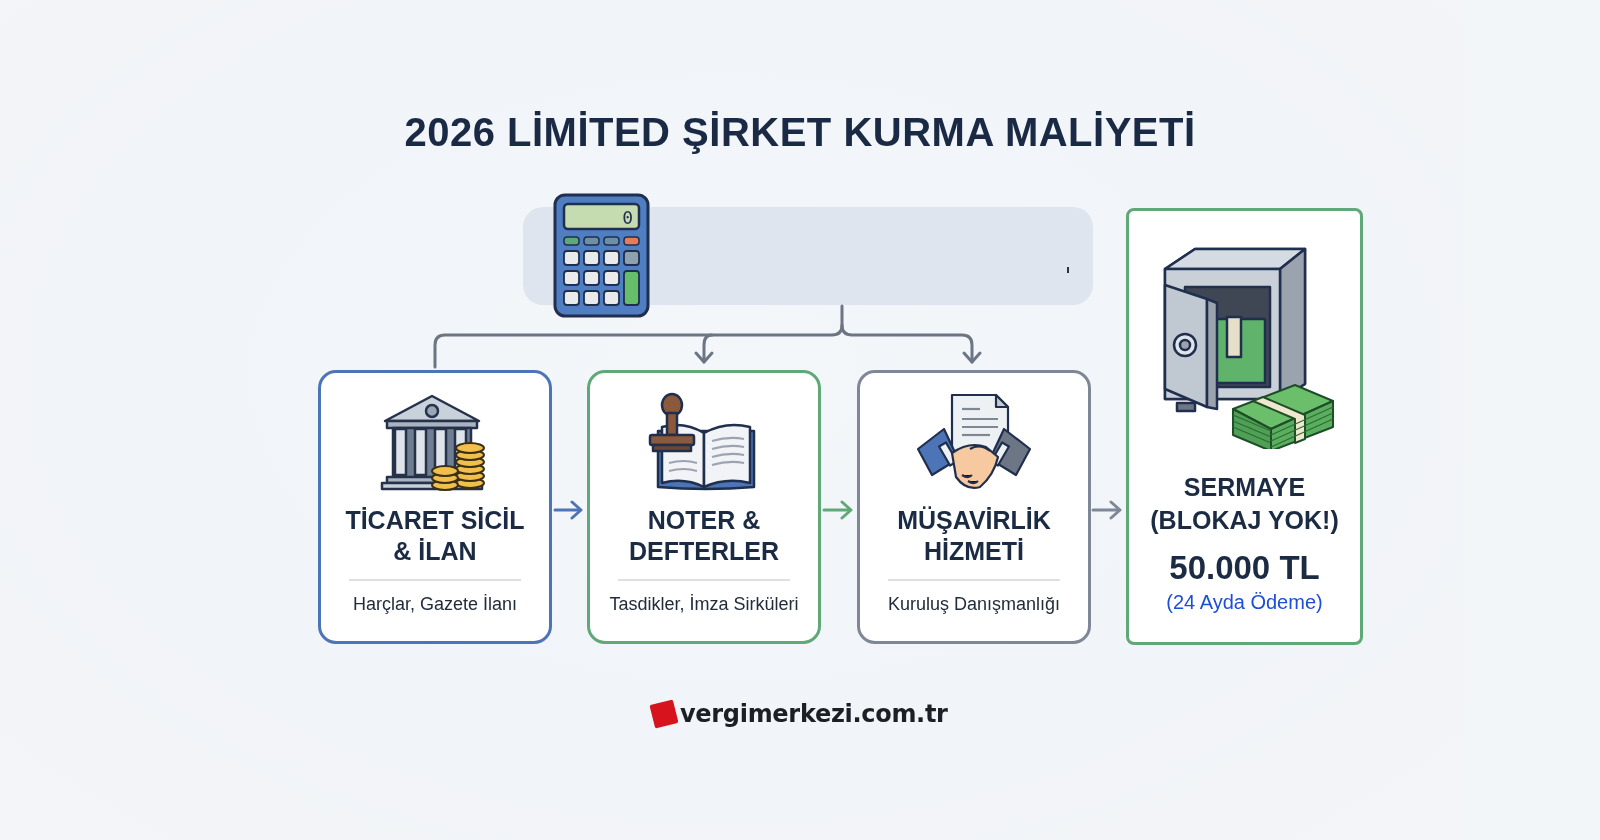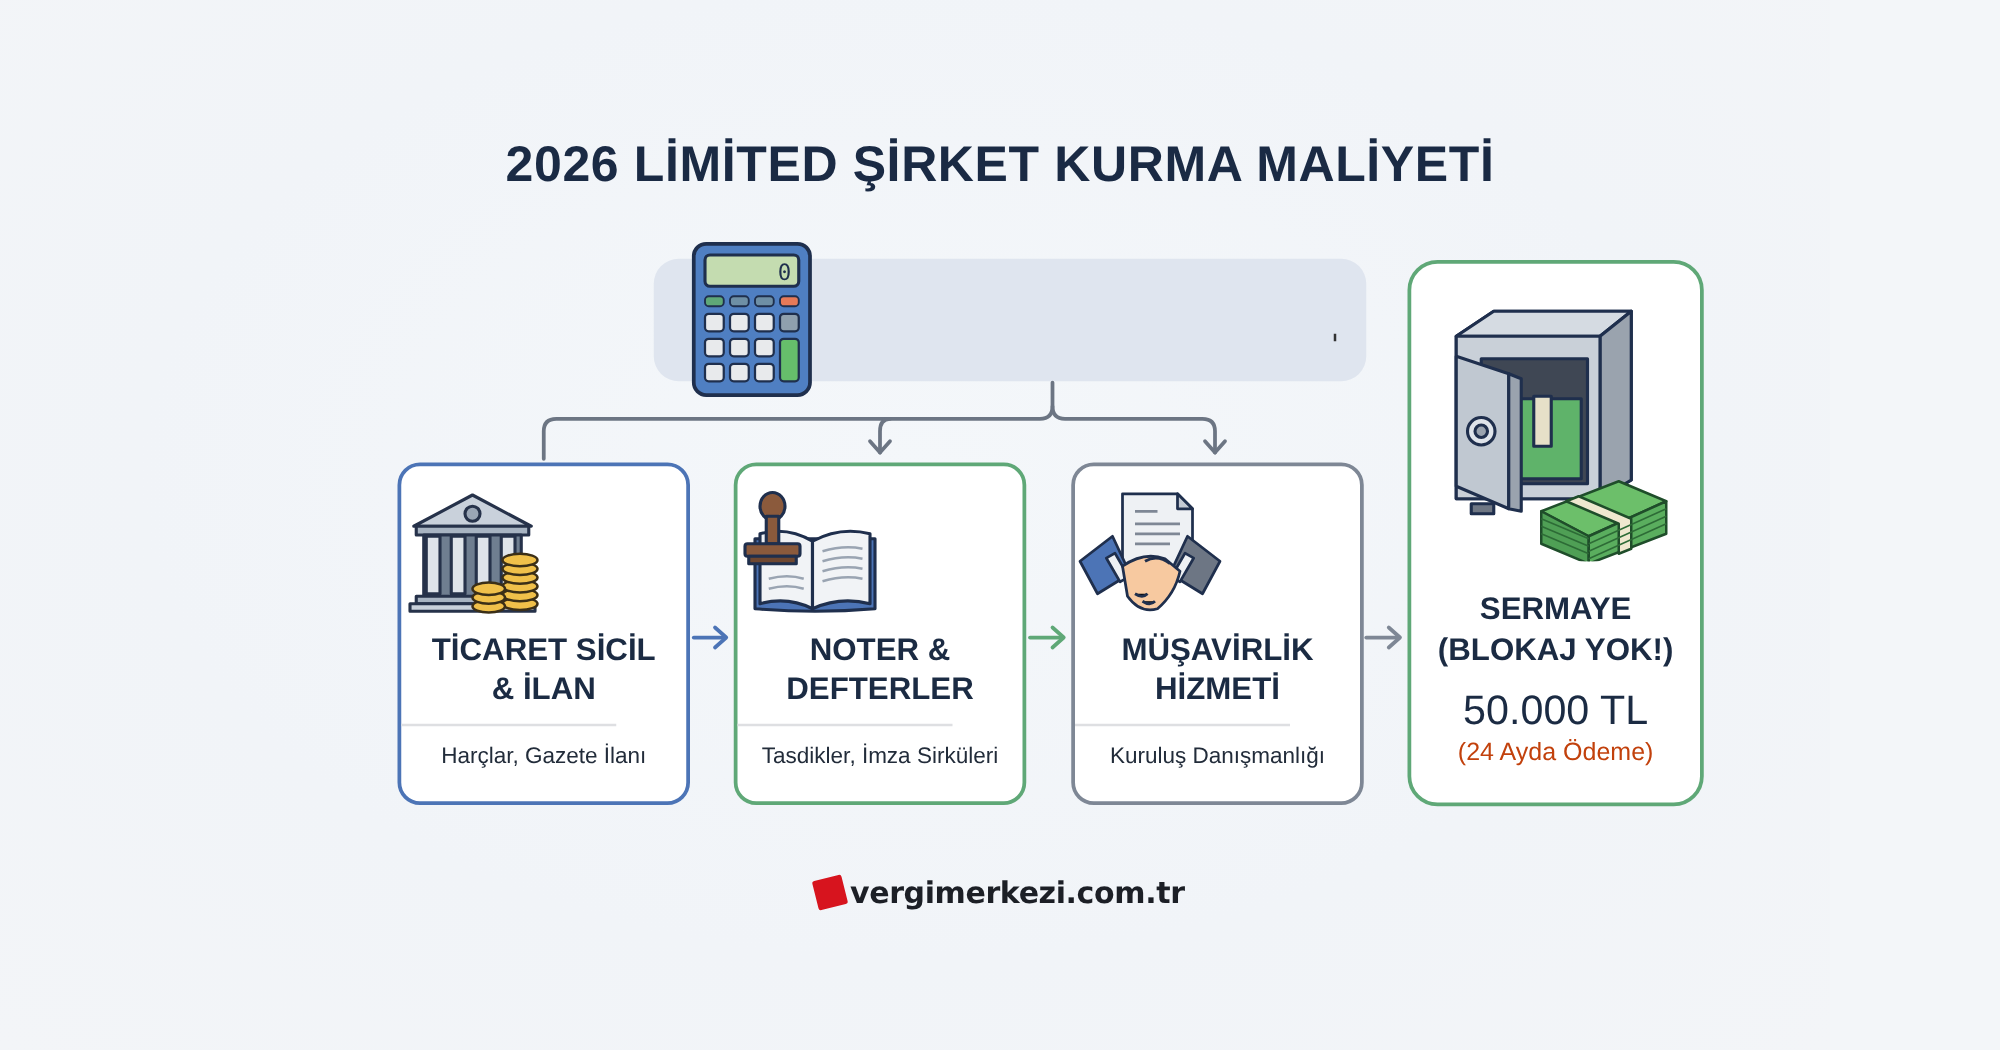--- a/index.html
+++ b/index.html
@@ -25,45 +25,45 @@
   }
   .banner-dot { position: absolute; left: 544px; top: 60px; width: 2px; height: 6px; background: #333; }
   .calc {
     position: absolute; left: 553px; top: 193px; width: 97px; height: 125px;
   }
   svg.connectors { position: absolute; left: 0; top: 0; width: 1600px; height: 840px; pointer-events: none; }
 
   .card {
     position: absolute; top: 370px; width: 234px; height: 274px;
     background: #ffffff; border-radius: 18px; border: 3px solid #4a72b5;
-    display: flex; flex-direction: column; 
+    display: flex; flex-direction: column; align-items: center;
   }
   .card.blue { border-color: #4c74b6; }
   .card.green { border-color: #5fa877; }
   .card.gray { border-color: #7e8795; }
   .card .icon { margin-top: 18px; width: 120px; height: 104px; }
   .card .heading {
     margin-top: 10px; font-weight: 700; font-size: 25px; line-height: 31px;
     text-align: center; color: #1b2b43; white-space: pre-line;
   }
   .card .sep { width: 172px; height: 2px; background: #dedfe2; margin-top: 12px; }
   .card .sub { margin-top: 13px; font-size: 18px; color: #222c3a; text-align: center; }
 
   .card-final {
     position: absolute; left: 1126px; top: 208px; width: 237px; height: 437px;
-    background: #fff; border-radius: 24px; border: 3px solid #5fa877;
+    background: #fff; border-radius: 8px; border: 3px solid #5fa877;
     display: flex; flex-direction: column; align-items: center;
   }
   .card-final .icon { margin-top: 28px; width: 180px; height: 210px; }
   .card-final .heading {
     margin-top: 22px; font-weight: 700; font-size: 25px; line-height: 33px;
     text-align: center; color: #1b2b43; white-space: pre-line;
   }
-  .card-final .amount { margin-top: 12px; font-weight: 400; font-size: 33px; color: #1b2b43; }
-  .card-final .note { margin-top: 4px; font-size: 20px; color: #c2410c; }
+  .card-final .amount { margin-top: 12px; font-weight: 700; font-size: 33px; color: #1b2b43; }
+  .card-final .note { margin-top: 4px; font-size: 20px; color: #1d4ed8; }
 
   .footer {
     position: absolute; top: 700px; left: 652px; display: flex; align-items: center; gap: 4px;
   }
   .footer .logo-mark { width: 24px; height: 24px; background: #d7141e; transform: rotate(-14deg); border-radius: 2px; }
   .footer .site { font-family: "DejaVu Sans", sans-serif; font-weight: 700; font-size: 24px; color: #1c1f26; letter-spacing: -0.3px; }
 </style>
 </head>
 <body>
 

